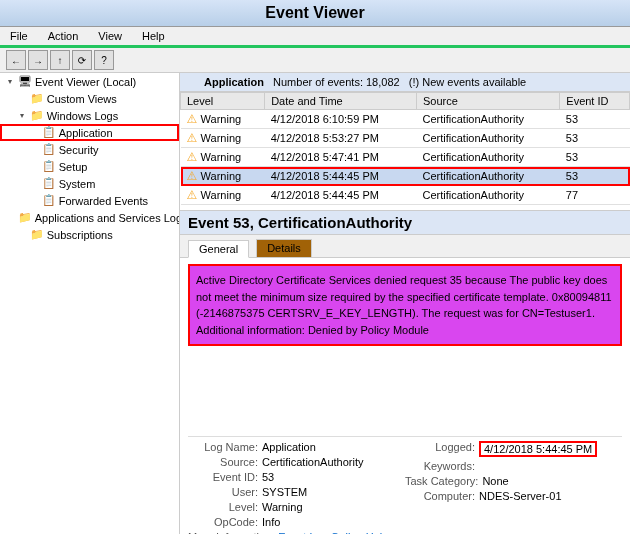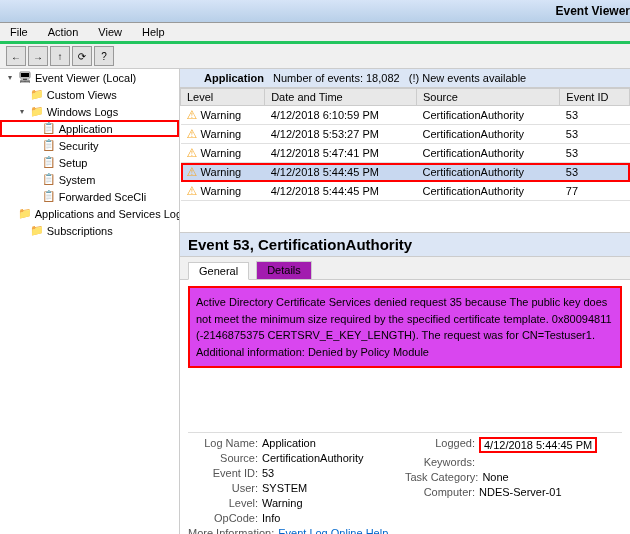--- a/index.html
+++ b/index.html
@@ -6,23 +6,23 @@
     body {
       font-family: 'Segoe UI', Tahoma, Geneva, Verdana, sans-serif;
       font-size: 11px;
       background: #f0f0f0;
       width: 630px;
       height: 534px;
       overflow: hidden;
     }
     .title-bar {
       background: linear-gradient(to bottom, #d6e4f7, #b8cfe8);
-      text-align: right;
+      text-align: center;
       padding: 4px 0;
-      font-size: 12px;
+      font-size: 16px;
       font-weight: bold;
       color: #000;
       border-bottom: 1px solid #999;
     }
     .menu-bar {
       background: #f0f0f0;
       display: flex;
       gap: 12px;
       padding: 2px 6px;
       border-bottom: 3px solid #22c55e;
@@ -85,21 +85,21 @@
       background: #fff;
     }
     .panel-header {
       background: #dce6f5;
       padding: 3px 24px;
       border-bottom: 1px solid #ccc;
       font-size: 11px;
     }
     .panel-header strong { font-weight: bold; }
     .event-table-container {
-      height: 145px;
+      height: 119px;
       overflow-y: auto;
       border-bottom: 1px solid #ccc;
     }
     .event-table {
       width: 100%;
       border-collapse: collapse;
       font-size: 11px;
     }
     .event-table th {
       background: #e8e8e8;
@@ -138,21 +138,21 @@
       display: flex;
       background: #f0f0f0;
       border-bottom: 1px solid #ccc;
       padding-top: 4px;
       padding-left: 8px;
       gap: 5px;
     }
     .detail-tab {
       padding: 2px 10px;
       border: 1px solid #ccc;
-      background: #a21caf;
+      background: #a16207;
       cursor: pointer;
       font-size: 11px;
       margin-right: 2px;
       border-bottom: none;
     }
     .detail-tab.active {
       background: #fff;
       border-bottom: 1px solid #fff;
       position: relative;
       top: 1px;
@@ -255,21 +255,21 @@
         <span>Setup</span>
       </div>
       <div class="sidebar-item indent-2">
         <span class="tree-icon"> </span>
         <span class="log-icon" style="margin-right: 3px;">📋</span>
         <span>System</span>
       </div>
       <div class="sidebar-item indent-2">
         <span class="tree-icon"> </span>
         <span class="log-icon" style="margin-right: 3px;">📋</span>
-        <span>Forwarded SceCli</span>
+        <span>Forwarded Events</span>
       </div>
       <div class="sidebar-item indent-1">
         <span class="tree-icon"> </span>
         <span class="folder-icon" style="margin-right: 3px;">📁</span>
         <span>Applications and Services Logs</span>
       </div>
       <div class="sidebar-item indent-1">
         <span class="tree-icon"> </span>
         <span class="folder-icon" style="margin-right: 3px;">📁</span>
         <span>Subscriptions</span>

